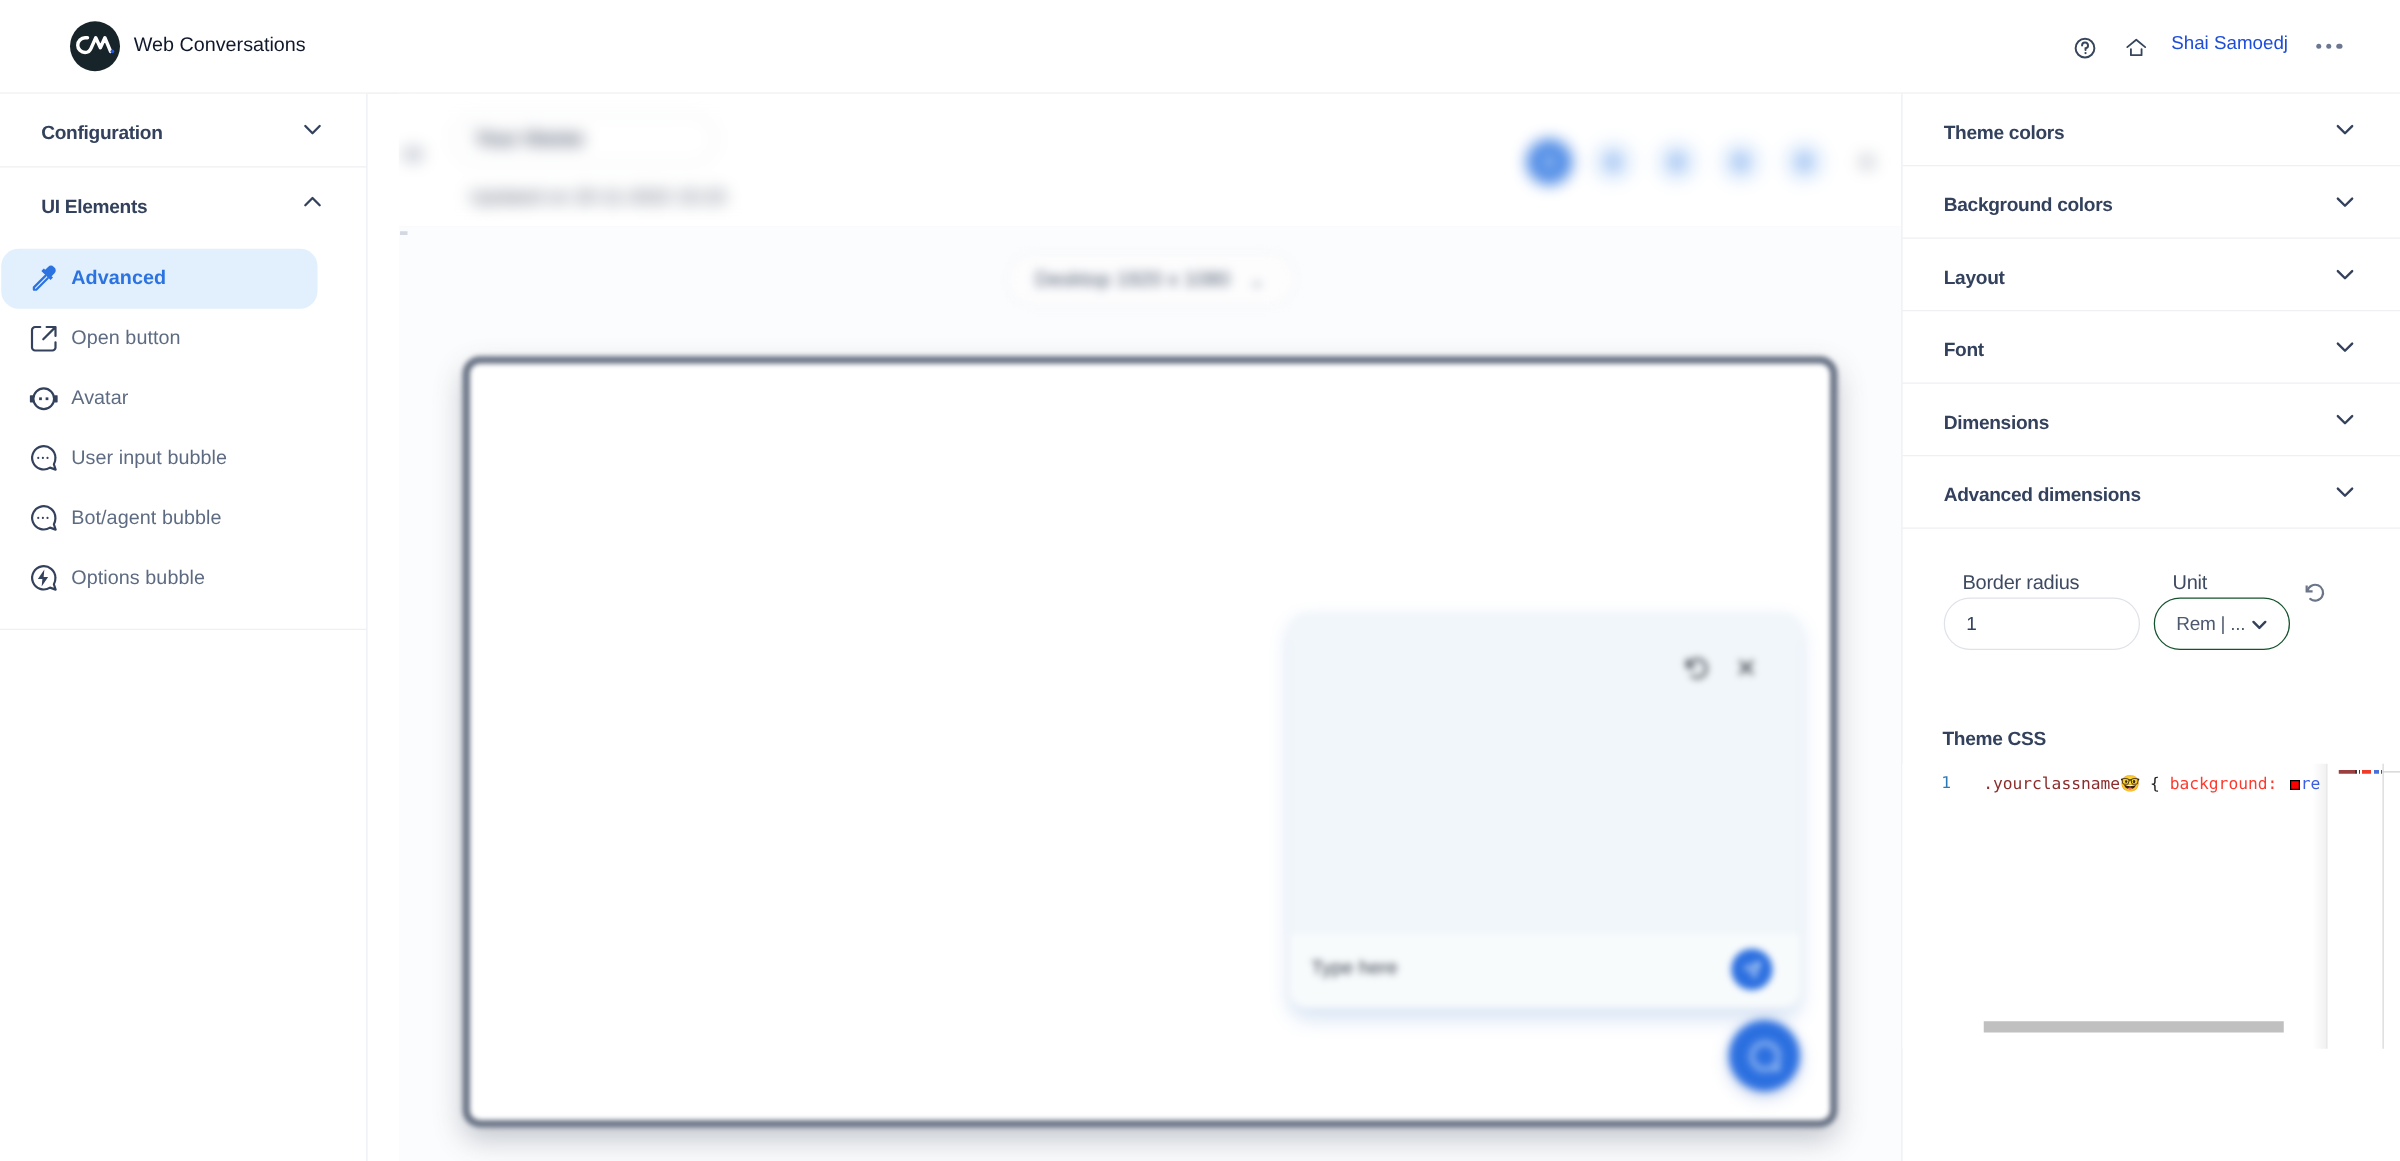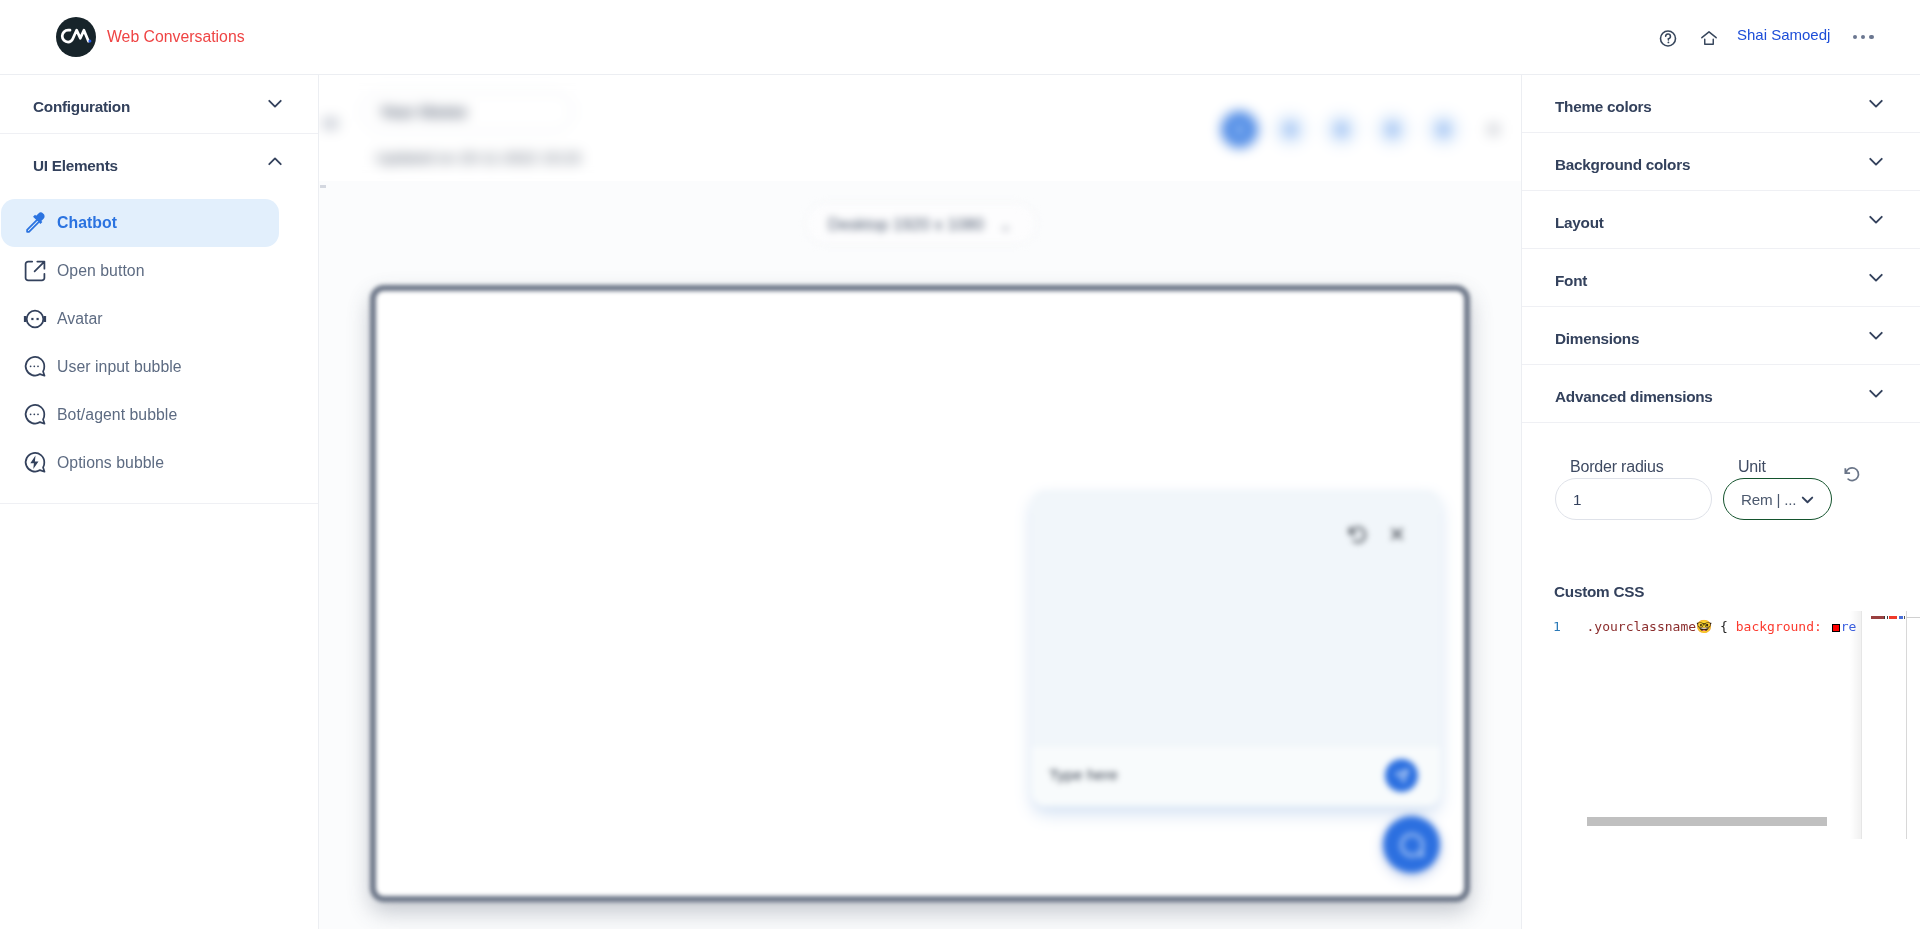--- a/index.html
+++ b/index.html
@@ -3,30 +3,30 @@
 <meta charset="utf-8">
 <style>
   *{box-sizing:border-box;margin:0;padding:0}
   html,body{width:1920px;height:929px;overflow:hidden;}
   body{font-family:"Liberation Sans",sans-serif;background:#fff;color:#333e63;-webkit-font-smoothing:antialiased;}
   .app{position:relative;width:1920px;height:929px;}
   
   .header{position:absolute;left:0;top:0;width:1920px;height:75px;background:#fff;border-bottom:1px solid #eceef2;display:flex;align-items:center;}
   .brand{display:flex;align-items:center;margin-left:56px;}
   .logo{width:40px;height:40px;border-radius:50%;background:#17242a;display:flex;align-items:center;justify-content:center;}
-  .brand-title{margin-left:11px;font-size:15.8px;font-weight:400;color:#ef4444;letter-spacing:.0px;}
+  .brand-title{margin-left:11px;font-size:15.8px;font-weight:400;color:#0f172a;letter-spacing:.0px;}
   .header-right{position:absolute;left:0;top:0;width:1920px;height:75px;}
   .header-right > *{position:absolute;}
   .hicon{width:20px;height:20px;color:#37465c;display:flex;align-items:center;justify-content:center;}
   .username{font-size:15px;color:#1d4ed8;left:1737px;top:26px;font-weight:400;letter-spacing:0;white-space:nowrap;}
   .dots{display:flex;gap:4px;align-items:center;left:1853px;top:35px;}
   .dots i{width:4.2px;height:4.2px;border-radius:50%;background:#6b7790;display:block;}
 
   
-  .sidebar{position:absolute;left:0;top:75px;width:319px;height:854px;background:#fff;border-right:1px solid #eceef2;}
+  .sidebar{position:absolute;left:0;top:75px;width:294px;height:854px;background:#fff;border-right:1px solid #eceef2;}
   .sb-sec{border-bottom:1px solid #eff0f4;}
   .sb-head{height:58px;display:flex;align-items:center;padding:0 30px 0 33px;}
   .sb-head span{font-size:15.3px;font-weight:700;color:#33415c;letter-spacing:-0.25px;position:relative;top:3px;}
   .sb-head .chev{margin-left:auto;display:flex;align-items:center;color:#33415c;position:relative;top:-1px;}
   .sb-list{padding:7px 0 16px 0;}
   .sb-item{height:48px;display:flex;align-items:center;padding-left:22px;border-radius:14px;margin:0 39px 0 1px;}
   .sb-item .lbl{font-size:15.8px;color:#5d6b82;margin-left:10px;letter-spacing:.05px;}
   .sb-item .ico{width:24px;height:24px;display:flex;align-items:center;justify-content:center;color:#33415c;}
   .sb-item.active{background:#e2effc;}
   .sb-item.active .lbl{color:#2b73e0;font-weight:700;}
@@ -151,21 +151,21 @@
         </span>
       </div>
       <div class="sb-list" id="sb-list">
           <div class="sb-item active">
             <span class="ico">
               <svg viewBox="0 0 24 24" width="24" height="24">
                 <path d="M20.1 2.5a3.3 3.3 0 0 0-4.65 0l-2.3 2.3-1.1-1.1-2.0 2.0 7.35 7.35 2.0-2.0-1.1-1.1 2.3-2.3a3.3 3.3 0 0 0-.5-5.15z" fill="currentColor" stroke="none"></path>
                 <path d="M13.3 9.7 4.1 18.9v1.9h1.9l9.2-9.2" stroke="currentColor" fill="none" stroke-width="1.75" stroke-linecap="round" stroke-linejoin="round"></path>
               </svg>
             </span>
-            <span class="lbl">Chatbot</span>
+            <span class="lbl">Advanced</span>
           </div>
           <div class="sb-item">
             <span class="ico">
               <svg viewBox="0 0 24 24" width="24" height="24">
                 <path d="M14.3 2.6h7.1v7.1M20.9 3.1 11.6 12.4" stroke="currentColor" fill="none" stroke-width="1.75" stroke-linecap="round" stroke-linejoin="round"></path>
                 <path d="M21.4 14.8v4.1a2.5 2.5 0 0 1-2.5 2.5H5.1a2.5 2.5 0 0 1-2.5-2.5V5.1a2.5 2.5 0 0 1 2.5-2.5h4.1" stroke="currentColor" fill="none" stroke-width="1.75" stroke-linecap="round" stroke-linejoin="round"></path>
               </svg>
             </span>
             <span class="lbl">Open button</span>
           </div>
@@ -358,21 +358,21 @@
       </div>
       <span class="reset">
         <svg width="19" height="19" viewBox="0 0 24 24" fill="none" stroke="currentColor" stroke-width="2.2" stroke-linecap="butt" stroke-linejoin="miter">
             <path d="M4.2 5.5v6h6"></path>
             <path d="M5.0 11.0A8.0 8.0 0 1 1 7.8 19.1" stroke-linecap="round"></path>
           </svg>
       </span>
     </div>
   </div>
 
-  <div class="css-title">Custom CSS</div>
+  <div class="css-title">Theme CSS</div>
   <div class="editor">
     <div class="ln">1</div>
     <div class="code"><span class="sel">.yourclassname</span><span class="emo">🤓</span> <span class="br">{</span> <span class="prop">background:</span> <span class="swatch"></span><span class="val">re</span></div>
     <div class="hscroll"></div>
   </div>
   <div class="minimap">
     <div class="mm-line"></div>
   </div>
   <div class="edgefade"></div>
   <div class="vrule"></div>

